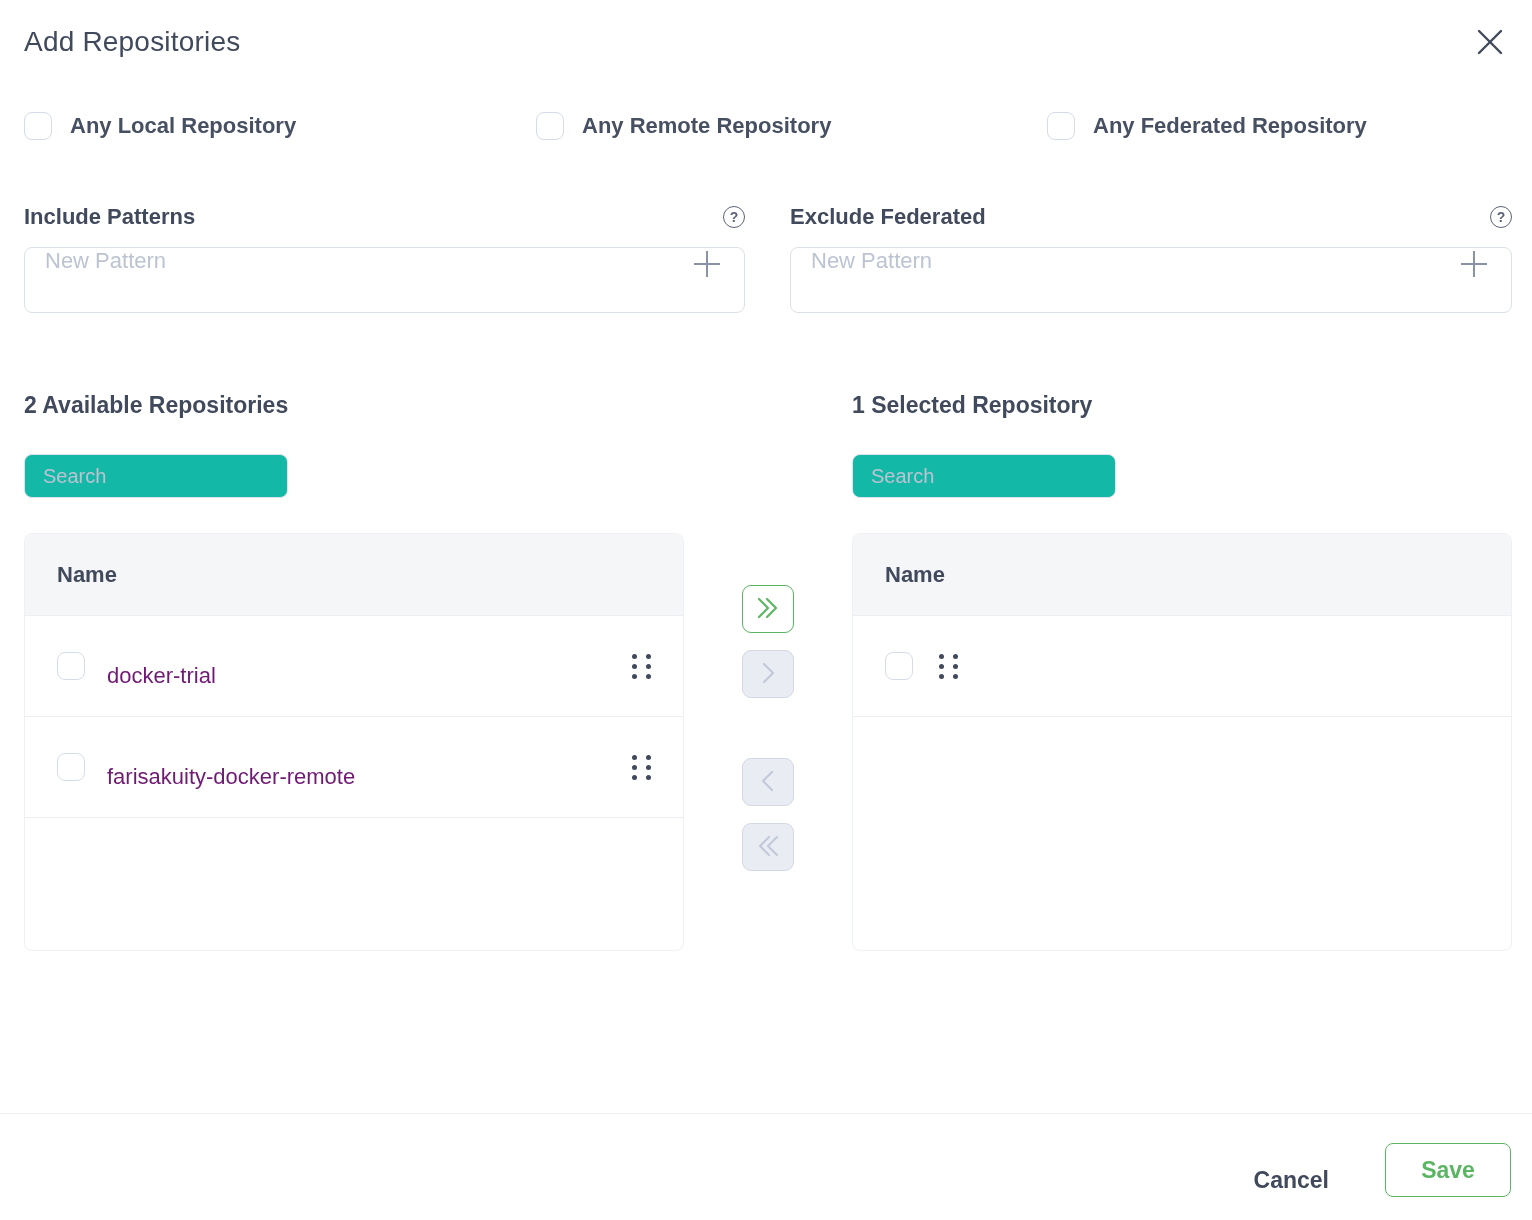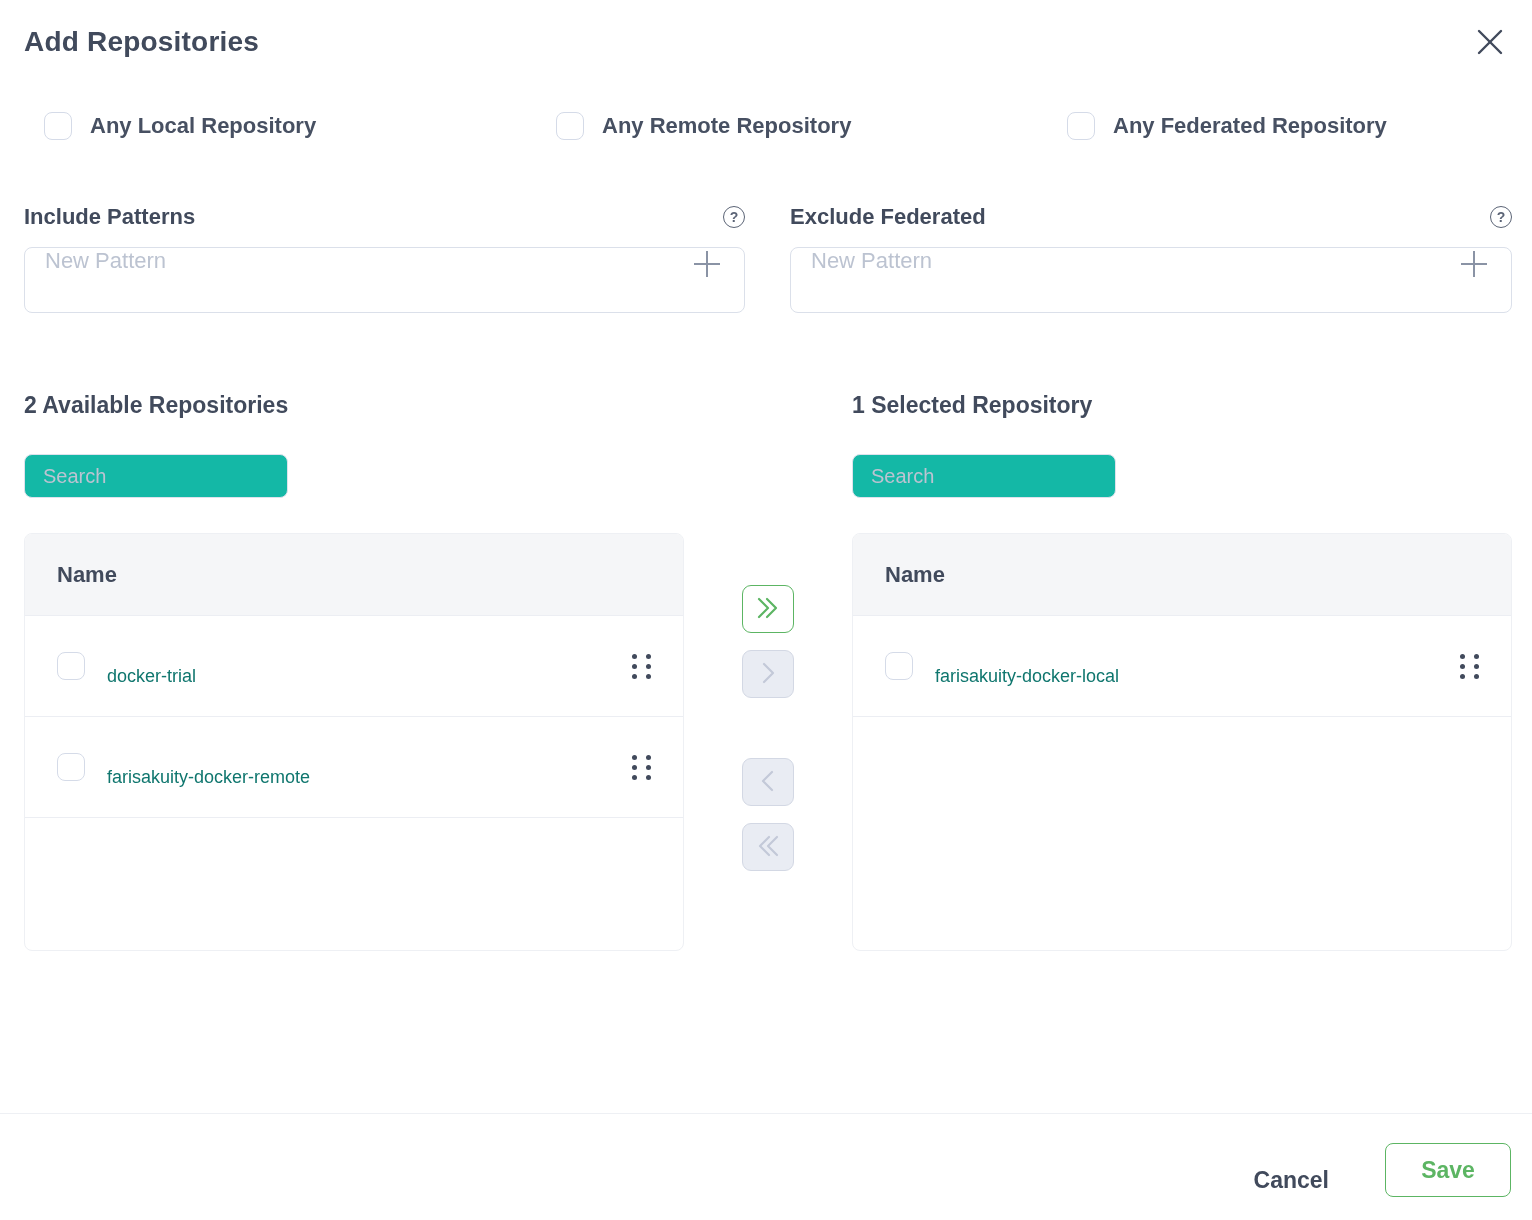--- a/index.html
+++ b/index.html
@@ -11,32 +11,32 @@
   .modal {
     position: relative;
     width: 1532px;
     height: 1220px;
     background: #ffffff;
     overflow: hidden;
   }
   
   .modal-title {
     position: absolute; left: 24px; top: 26px;
-    font-size: 28px; font-weight: 700; color: #414a5c;
+    font-size: 28px; font-weight: 400; color: #414a5c;
     letter-spacing: 0.2px;
   }
   .close-btn {
     position: absolute; right: 26px; top: 27px;
     width: 32px; height: 32px; cursor: pointer;
     display: flex; align-items: center; justify-content: center;
     background: none; border: none;
   }
   
   .checkbox-row { position: absolute; top: 112px; left: 0; width: 100%; height: 30px; }
-  .checkbox-item { position: absolute; display: flex; align-items: center; gap: 18px; cursor: pointer; margin-left: 20px; }
+  .checkbox-item { position: absolute; display: flex; align-items: center; gap: 18px; cursor: pointer; }
   .checkbox-item.pos0 { left: 24px; }
   .checkbox-item.pos1 { left: 536px; }
   .checkbox-item.pos2 { left: 1047px; }
   .checkbox-box {
     width: 28px; height: 28px; border: 1px solid #d5dbe8;
     border-radius: 8px; background: #ffffff; flex: 0 0 auto;
   }
   .checkbox-label { font-size: 22px; font-weight: 600; color: #475062; }
   
   .pattern-label-row { position: absolute; top: 203px; height: 28px; display: flex; align-items: center; justify-content: space-between; }
@@ -87,21 +87,21 @@
   .table-header {
     height: 82px; background: #f5f6f8; border-bottom: 1px solid #eceef3;
     display: flex; align-items: center; padding: 0 32px;
     font-size: 22px; font-weight: 600; color: #414a5c;
   }
   .table-row {
     height: 101px; border-bottom: 1px solid #eceef3;
     display: flex; align-items: center; padding: 0 28px 0 32px; gap: 22px;
     background: #ffffff;
   }
-  .row-name { flex: 1; font-size: 18px; font-weight: 400; color: #0f766e; margin-top: 20px; }
+  .row-name { flex: 1; font-size: 22px; font-weight: 400; color: #701a75; margin-top: 20px; }
   .drag-dots {
     display: grid; grid-template-columns: repeat(2, 5px); grid-auto-rows: 5px;
     gap: 5px 9px; cursor: grab; padding: 4px;
   }
   .drag-dots i { width: 5px; height: 5px; border-radius: 50%; background: #414a5c; }
   
   .transfer-btn {
     position: absolute; left: 742px; width: 52px; height: 48px;
     border-radius: 9px; display: flex; align-items: center; justify-content: center;
     cursor: pointer;
@@ -249,21 +249,20 @@
         <polyline points="16,4 7,13 16,22" stroke="#c3c9d8" stroke-width="2.2" stroke-linecap="round" stroke-linejoin="round"></polyline>
         <polyline points="24,4 15,13 24,22" stroke="#c3c9d8" stroke-width="2.2" stroke-linecap="round" stroke-linejoin="round"></polyline>
       </svg>
     </span>
   </button>
 
   <div class="repo-table selected">
     <div class="table-header">Name</div>
     <div class="table-row">
       <span class="checkbox-box"></span>
-      <span class="row-name">farisakuity-docker-local</span>
       <span class="drag-dots">
           <i></i>
           <i></i>
           <i></i>
           <i></i>
           <i></i>
           <i></i>
         </span>
     </div>
   </div>

